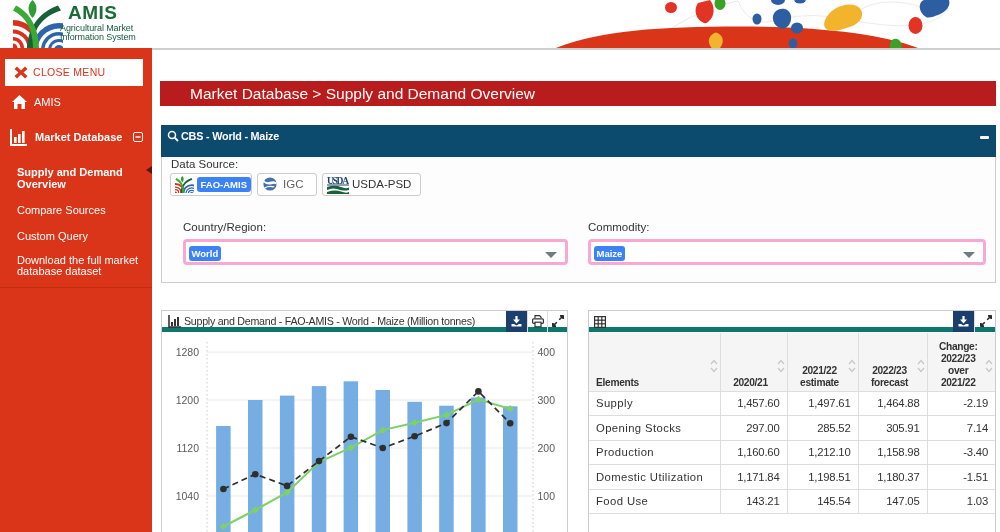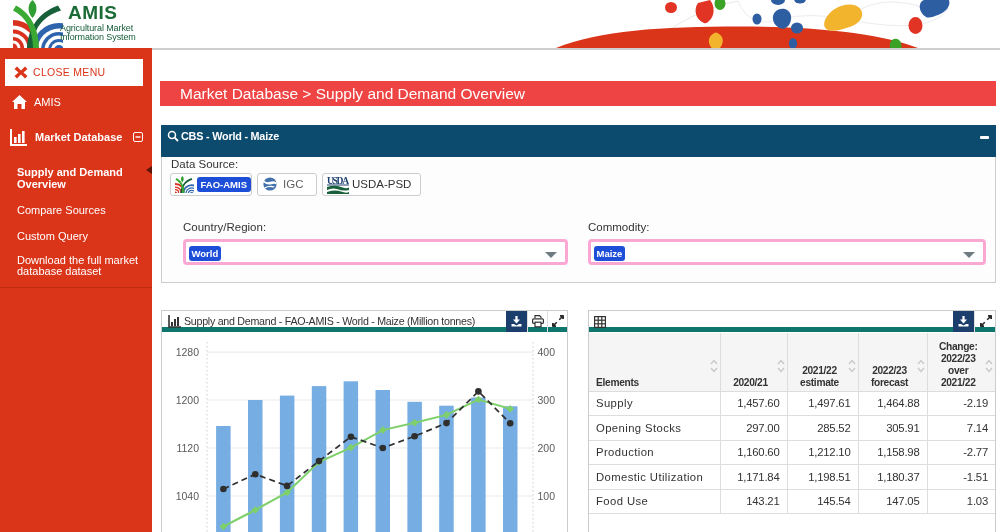--- a/index.html
+++ b/index.html
@@ -13,32 +13,32 @@
 #logoTxt1 { left:68px; top:2px; font-size:19px; font-weight:bold; color:#1a6b35; letter-spacing:0.5px;}
 #logoTxt2 { left:60px; top:24px; font-size:9px; color:#155c38; line-height:9.3px; letter-spacing:-0.1px; }
 
 #side { left:0; top:48px; width:151.5px; height:484px; background:#da3419; }
 #closebox { left:5px; top:59px; width:138px; height:27px; background:#fff; color:#da3419;
   font-size:10.5px; line-height:27px; letter-spacing:0.3px; }
 #closebox span { position:absolute; left:28px; top:0; }
 .sitem { color:#fff; font-size:11px; }
 #sep { left:0px; top:287px; width:151.5px; height:1px; background:#c02e12; }
 
-#bcrumb { left:160px; top:81px; width:836px; height:25px; background:#ef4444; color:#fff;
-  font-size:15.5px; line-height:26px; padding-left:20px; }
+#bcrumb { left:160px; top:81px; width:836px; height:25px; background:#b91c1c; color:#fff;
+  font-size:15.5px; line-height:26px; padding-left:30px; }
 
 #cbs { left:161px; top:125px; width:835px; height:158px; background:#fdfdfd; border:1px solid #ccc; border-top:none;}
 #cbsh { left:161px; top:125px; width:835px; height:32px; background:#0c4a6e; color:#fff;
   font-size:10.8px; font-weight:bold; letter-spacing:-0.2px; line-height:22px; }
 #cbsh .t { position:absolute; left:20px; }
 #cbsh .m { position:absolute; right:7px; top:10.5px; width:9px; height:3px; background:#fff; border-radius:1px; }
 .lbl { font-size:11.5px; color:#333; }
 .btn { position:absolute; top:172.5px; height:23.5px; background:#fff; border:1px solid #ccc;
   border-radius:3px; display:flex; align-items:center; }
-.pill { background:#1d4ed8; color:#fff; font-size:9.5px; font-weight:bold; border-radius:3px;
+.pill { background:#3b82f6; color:#fff; font-size:9.5px; font-weight:bold; border-radius:3px;
   padding:2px 4px; white-space:nowrap; }
 .sel { position:absolute; top:239px; height:26px; background:#fff; border:3px solid #f9a8d4;
   border-radius:4px; }
 .sel .pill { position:absolute; left:3px; top:3.5px; font-size:9.5px; padding:2px 2.5px; }
 .caret { position:absolute; top:9.5px; width:0; height:0; border-left:6px solid transparent;
   border-right:6px solid transparent; border-top:6.5px solid #6f7d82; }
 
 .panel { background:#fff; border:1px solid #ccc; }
 .phead { position:absolute; left:0; top:0; right:0; height:21px; background:#fff;
   border-bottom:5px solid #0f766e; font-size:11.5px; color:#333; }
@@ -352,21 +352,21 @@
             <td class="vb">297.00</td>
             <td class="vb">285.52</td>
             <td class="vb">305.91</td>
             <td class="vb">7.14</td>
           </tr>
         <tr>
             <td>Production</td>
             <td class="vb">1,160.60</td>
             <td class="vb">1,212.10</td>
             <td class="vb">1,158.98</td>
-            <td class="vb">-2.77</td>
+            <td class="vb">-3.40</td>
           </tr>
         <tr>
             <td>Domestic Utilization</td>
             <td class="vb">1,171.84</td>
             <td class="vb">1,198.51</td>
             <td class="vb">1,180.37</td>
             <td class="vb">-1.51</td>
           </tr>
         <tr>
             <td>Food Use</td>

